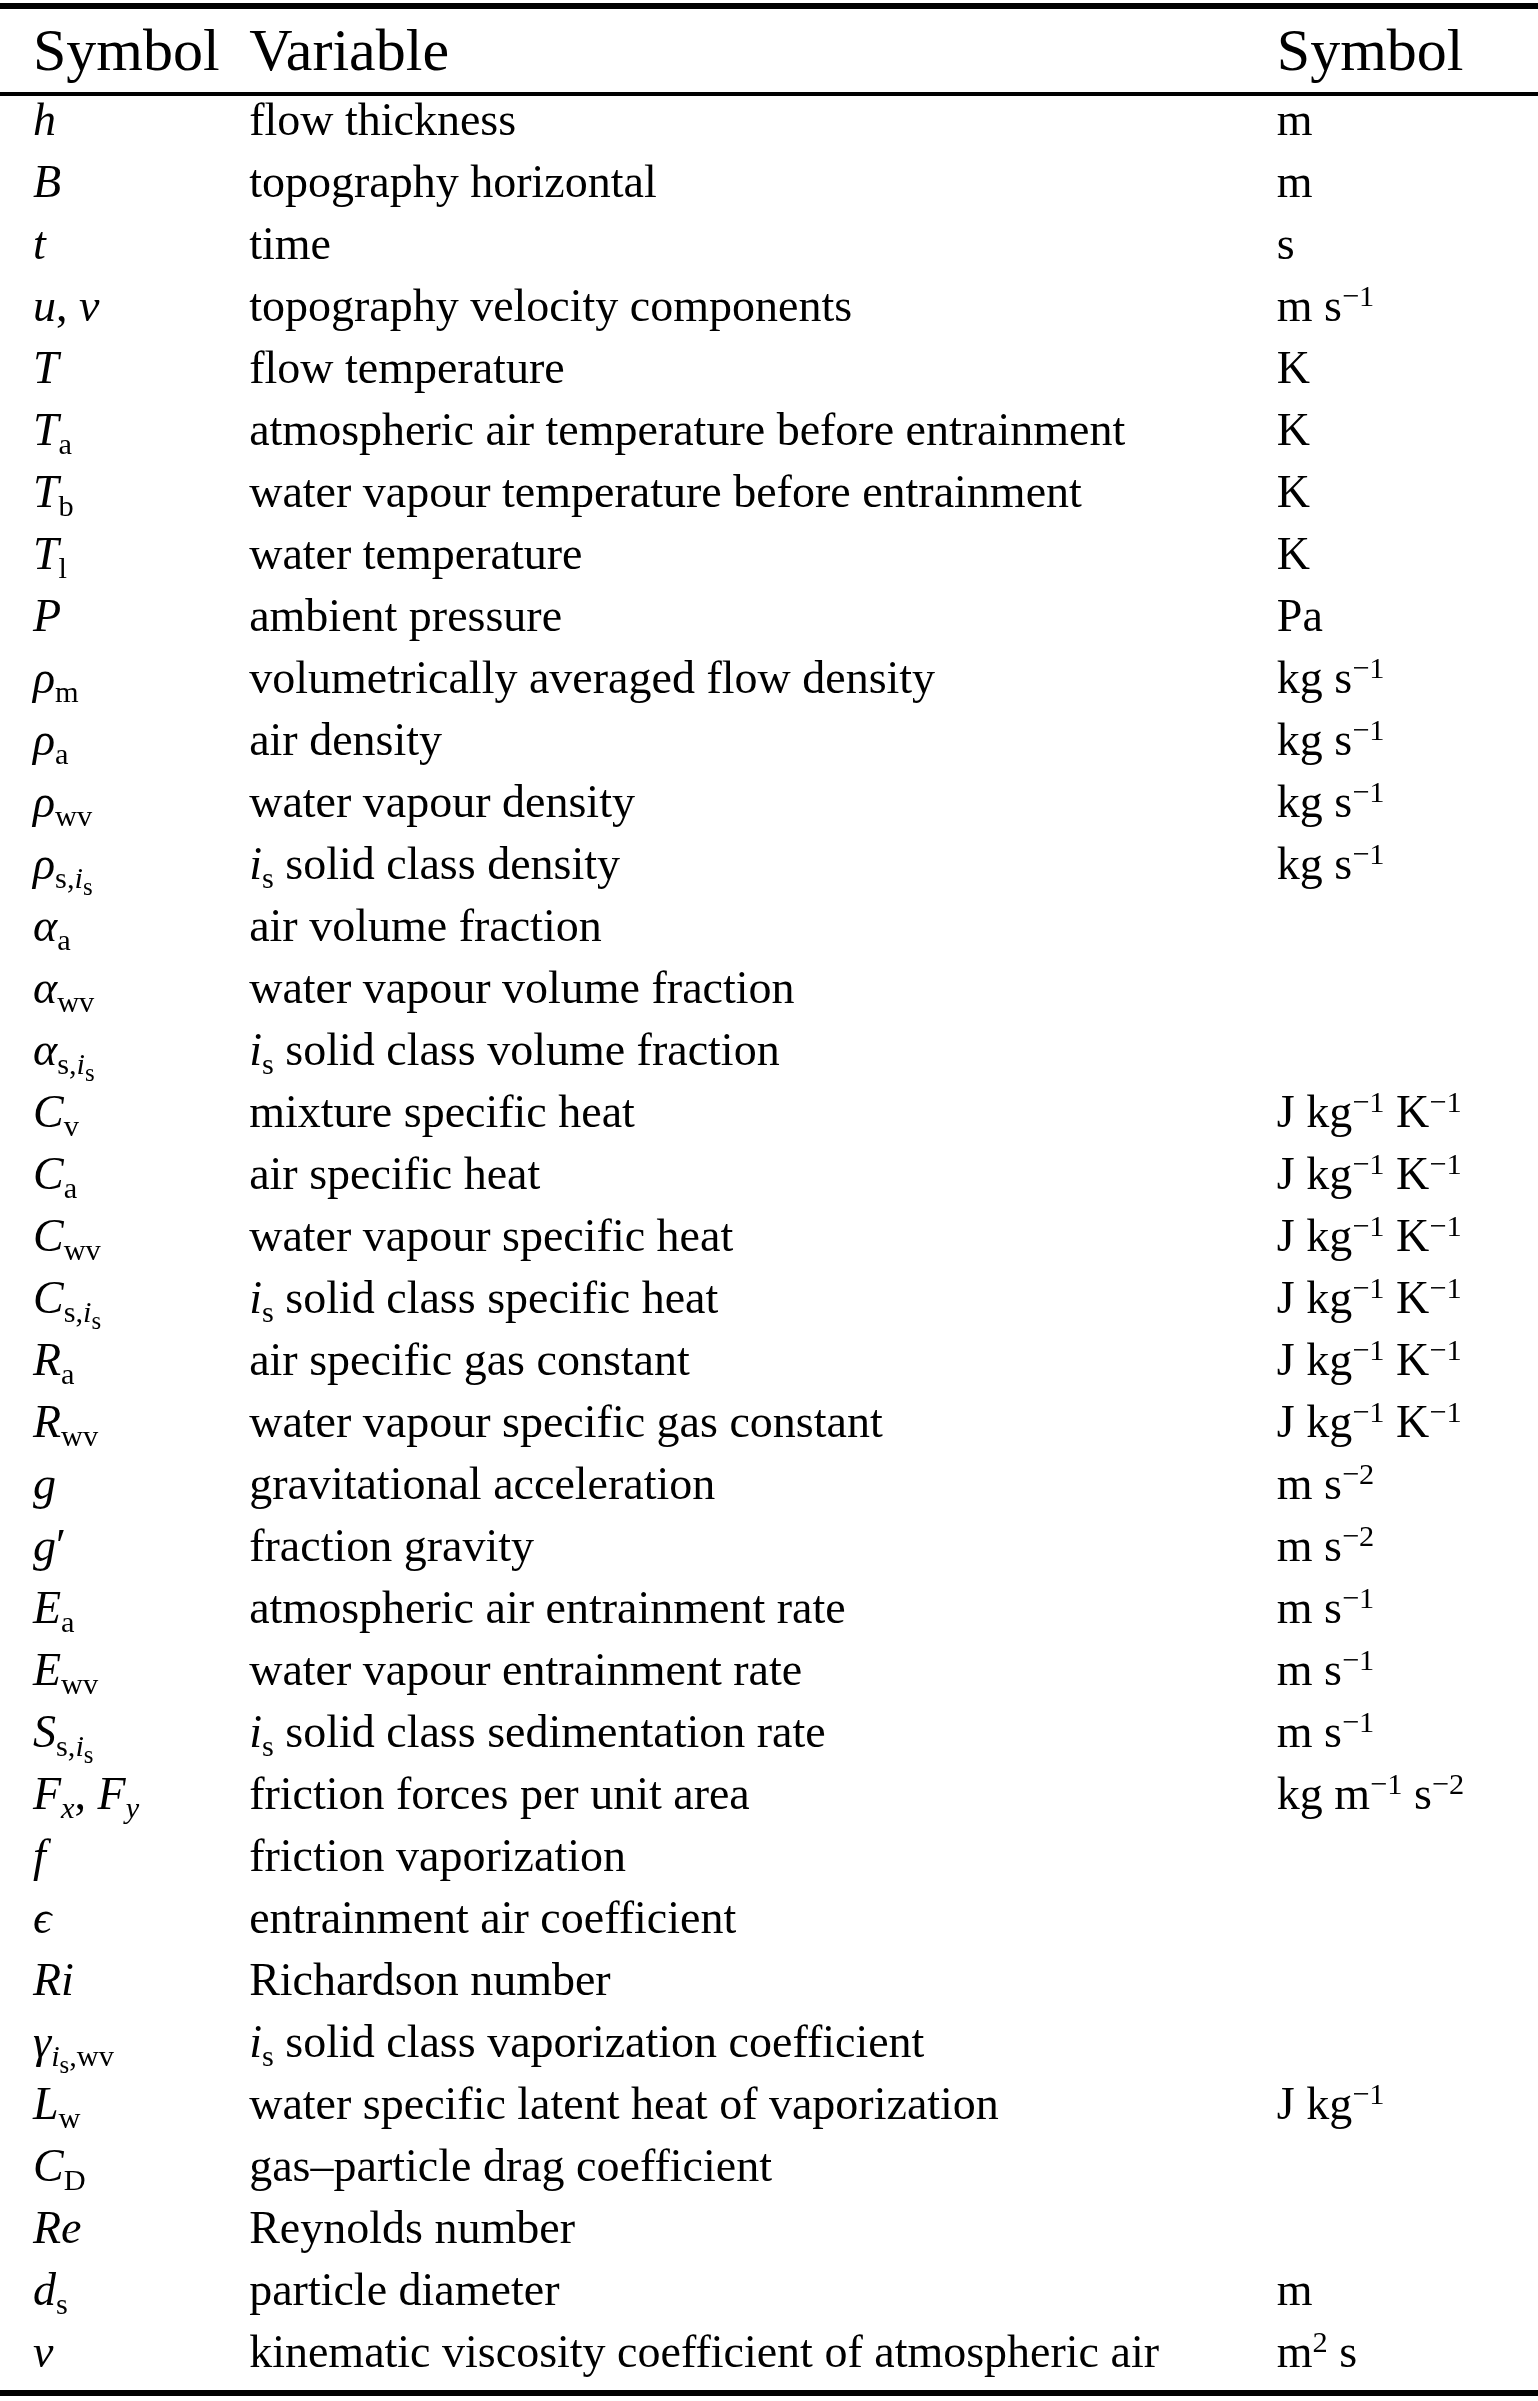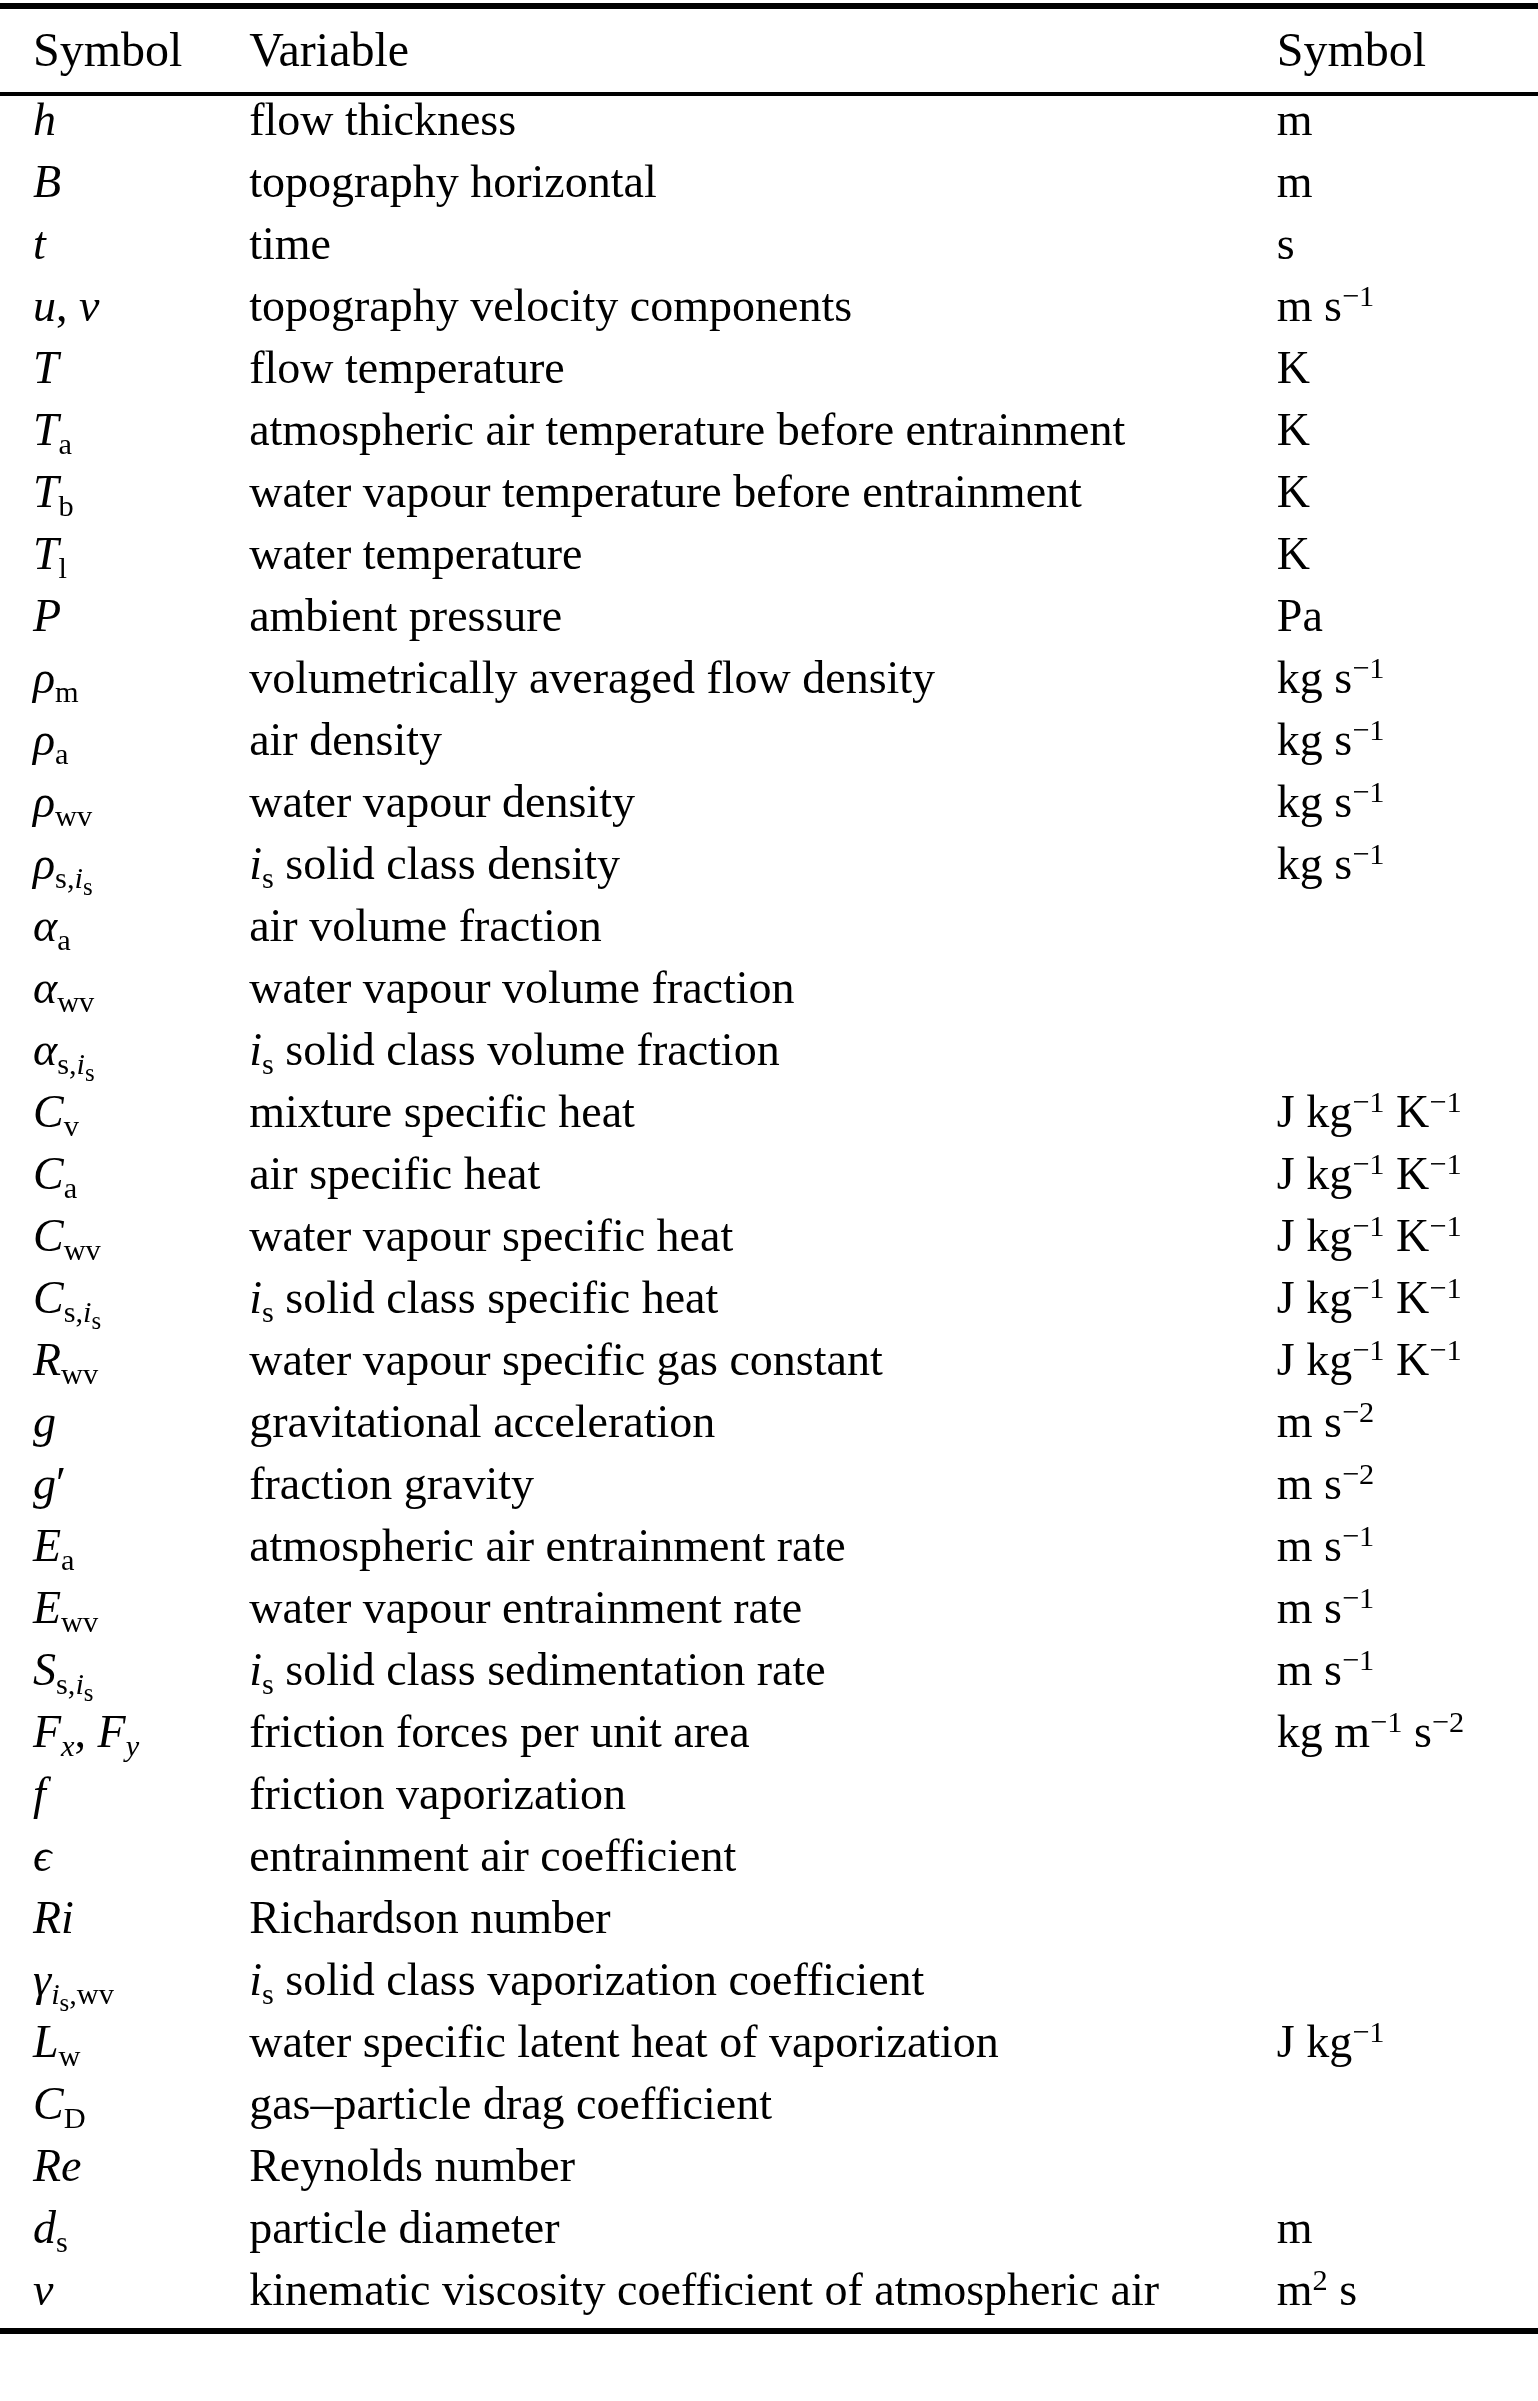--- a/index.html
+++ b/index.html
@@ -31,21 +31,21 @@
   col.c-variable { width: 1027px; }
   col.c-units    { width: 262px; }
 
   thead th {
     font-weight: normal;
     text-align: left;
     vertical-align: middle;
     height: 83px;
     padding: 0;
     border-bottom: 4.5px solid #000000;
-    font-size: 48px;
+    font-size: 60px;
   }
   th.symbol, td.symbol { padding-left: 33px; }
 
   tbody td {
     height: 62px;
     padding: 0;
     vertical-align: baseline;
     white-space: nowrap;
   }
   td.variable, th.variable { white-space: normal; }
@@ -197,20 +197,25 @@
     <td class="variable">water vapour specific heat</td>
     <td class="units">J kg<sup>−1</sup> K<sup>−1</sup></td>
   </tr>
 
   <tr>
     <td class="symbol"><i>C</i><sub>s,<i>i</i><sub>s</sub></sub></td>
     <td class="variable"><i>i</i><sub>s</sub> solid class specific heat</td>
     <td class="units">J kg<sup>−1</sup> K<sup>−1</sup></td>
   </tr>
 
+  <tr>
+    <td class="symbol"><i>R</i><sub>a</sub></td>
+    <td class="variable">air specific gas constant</td>
+    <td class="units">J kg<sup>−1</sup> K<sup>−1</sup></td>
+  </tr>
 
   <tr>
     <td class="symbol"><i>R</i><sub>wv</sub></td>
     <td class="variable">water vapour specific gas constant</td>
     <td class="units">J kg<sup>−1</sup> K<sup>−1</sup></td>
   </tr>
 
   <tr>
     <td class="symbol"><i>g</i></td>
     <td class="variable">gravitational acceleration</td>

